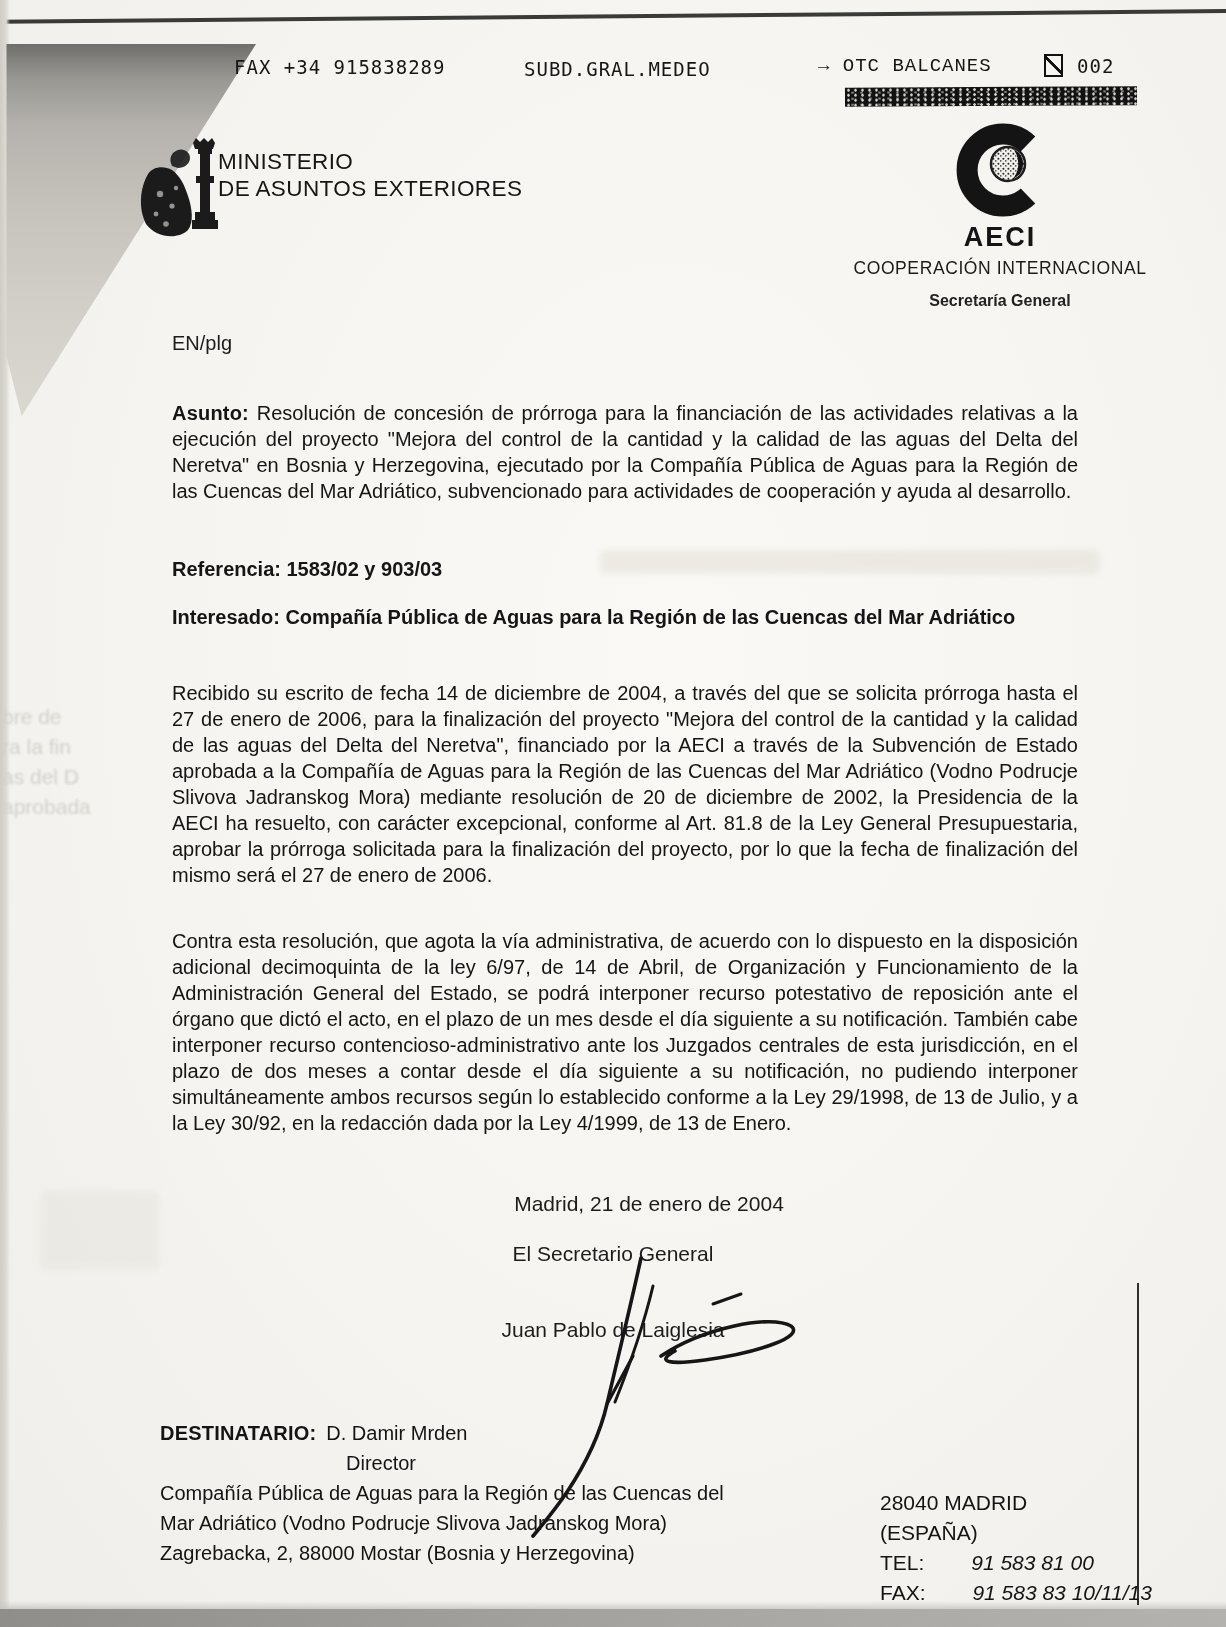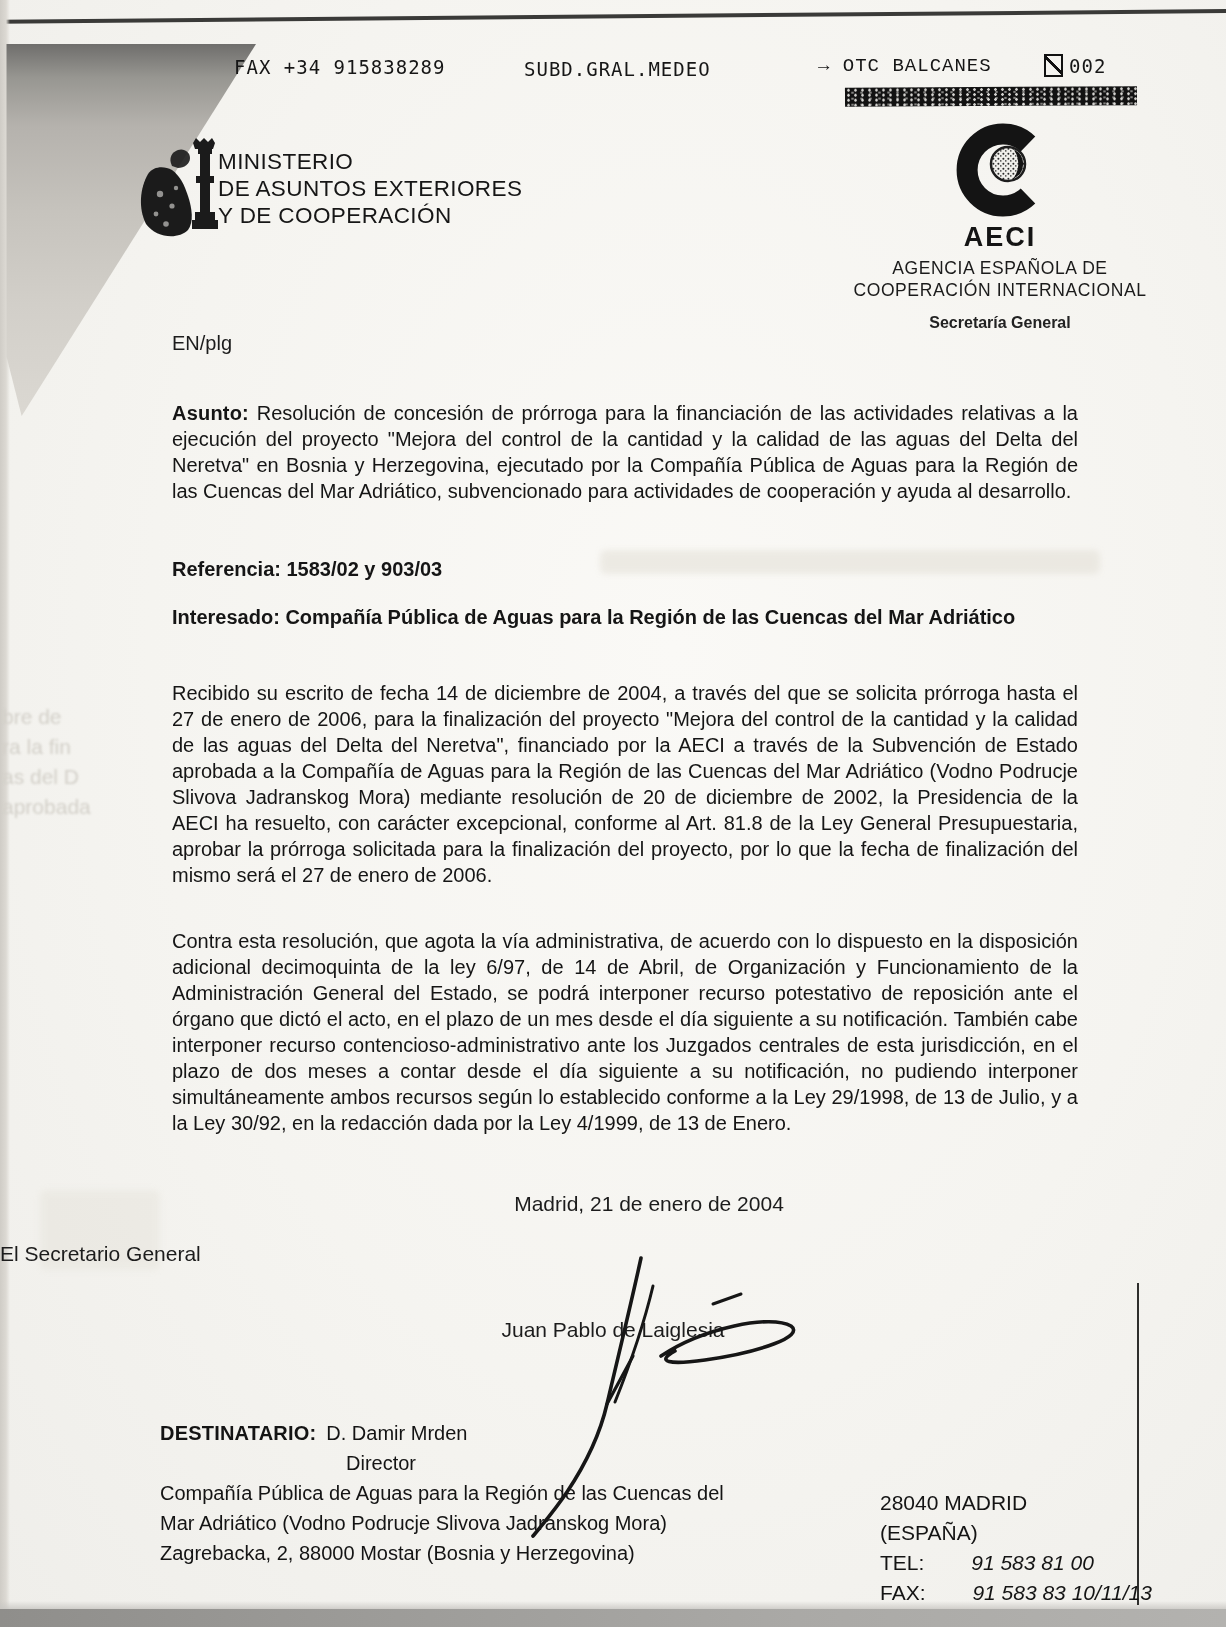--- a/index.html
+++ b/index.html
@@ -51,21 +51,21 @@
   }
   
   .fax-header{
     position:absolute;left:0;top:52px;width:1226px;height:30px;
     font-family:"DejaVu Sans Mono", monospace;
     font-size:19px;letter-spacing:1px;color:#161616;padding-left:23px;
   }
   .fax-number{position:absolute;left:234px;top:4px;}
   .fax-sender{position:absolute;left:524px;top:6px;}
   .fax-recipient{position:absolute;left:818px;top:3px;font-family:Liberation Mono, monospace;}
-  .fax-pageno{position:absolute;left:1044px;top:2px;display:flex;align-items:center;gap:4px;}
+  .fax-pageno{position:absolute;left:1044px;top:2px;display:flex;align-items:center;gap:12px;}
   .fax-page-icon{
     display:inline-block;width:15px;height:19px;border:2px solid #111;
     background:
       linear-gradient(45deg,transparent 44%,#111 46%,#111 56%,transparent 58%);
     margin-right:2px;
   }
   .redaction-bar{
     position:absolute;left:845px;top:87px;width:292px;height:19px;
     background:
       radial-gradient(circle,rgba(245,244,240,.85) 1px,transparent 1.6px) 0 0/7px 5px,
@@ -91,21 +91,21 @@
     font-size:20px;line-height:26px;text-align:justify;color:#151515;
     margin:0;
   }
   .para b{letter-spacing:.2px;}
   .p-subject{top:400px;}
   .p-reference{top:556px;font-weight:bold;}
   .p-interested{top:604px;font-weight:bold;}
   .p-body1{top:680px;}
   .p-body2{top:928px;}
   .date-line{position:absolute;left:0;top:1192px;width:1226px;text-align:center;font-size:21px;padding-left:36px;}
-  .sig-title{position:absolute;left:0;top:1242px;width:1226px;font-size:21px;}
+  .sig-title{position:absolute;left:0;top:1242px;width:1226px;text-align:center;font-size:21px;}
   .sig-name{position:absolute;left:0;top:1318px;width:1226px;text-align:center;font-size:21px;}
   .sig-scribble{position:absolute;left:455px;top:1252px;z-index:2;}
   
   .dest-block{position:absolute;left:160px;top:1418px;font-size:20px;line-height:30px;color:#141414;}
   .dest-line1 b{letter-spacing:.2px;}
   .dest-line1 span{margin-left:10px;}
   .dest-role{padding-left:186px;}
   .agency-address{position:absolute;left:880px;top:1488px;font-size:21px;line-height:30px;color:#141414;}
   .agency-address .num{font-style:italic;margin-left:41px;}
 </style>
@@ -156,39 +156,37 @@
       <circle cx="22" cy="58" r="3.2"></circle>
         <circle cx="34" cy="70" r="2.6"></circle>
       <circle cx="18" cy="78" r="2.4"></circle>
         <circle cx="38" cy="52" r="2.2"></circle>
       <circle cx="28" cy="88" r="2.8"></circle>
     </g>
   </svg>
   <div class="ministry-name">
     <div>MINISTERIO</div>
     <div>DE ASUNTOS EXTERIORES</div>
-    <div>Y DE COOPERACIÓN</div>
   </div>
 
   <div class="aeci-block">
     <svg class="aeci-logo" width="96" height="96" viewBox="0 0 96 96">
       <defs>
         <pattern id="speckle" width="5" height="5" patternUnits="userSpaceOnUse">
           <rect width="5" height="5" fill="#f0efeb"></rect>
           <circle cx="1.4" cy="1.8" r="1" fill="#2a2a2a"></circle>
           <circle cx="3.8" cy="3.9" r=".8" fill="#3a3a3a"></circle>
         </pattern>
       </defs>
       <path d="M 76 22 A 36 36 0 1 0 76 74" fill="none" stroke="#141414" stroke-width="21" stroke-linecap="butt"></path>
       <circle cx="56" cy="42" r="17" fill="url(#speckle)" stroke="#1d1d1d" stroke-width="2.5"></circle>
       <path d="M 66 30 A 17 17 0 0 1 68 52 L 60 58 A 24 24 0 0 0 62 28 Z" fill="#141414"></path>
     </svg>
     <div class="aeci-acronym">AECI</div>
     <div class="aeci-name">
-      <div>AGENCIA ESPAÑOLA DE</div>
       <div>COOPERACIÓN INTERNACIONAL</div>
     </div>
     <div class="aeci-dept">Secretaría General</div>
   </div>
 
   <div class="ref-code">EN/plg</div>
 
   <p class="para p-subject"><b>Asunto:</b> <span>Resolución de concesión de prórroga para la financiación de las actividades relativas a la ejecución del proyecto "Mejora del control de la cantidad y la calidad de las aguas del Delta del Neretva" en Bosnia y Herzegovina, ejecutado por la Compañía Pública de Aguas para la Región de las Cuencas del Mar Adriático, subvencionado para actividades de cooperación y ayuda al desarrollo.</span></p>
 
   <p class="para p-reference"><span>Referencia:</span> <span>1583/02 y 903/03</span></p>

